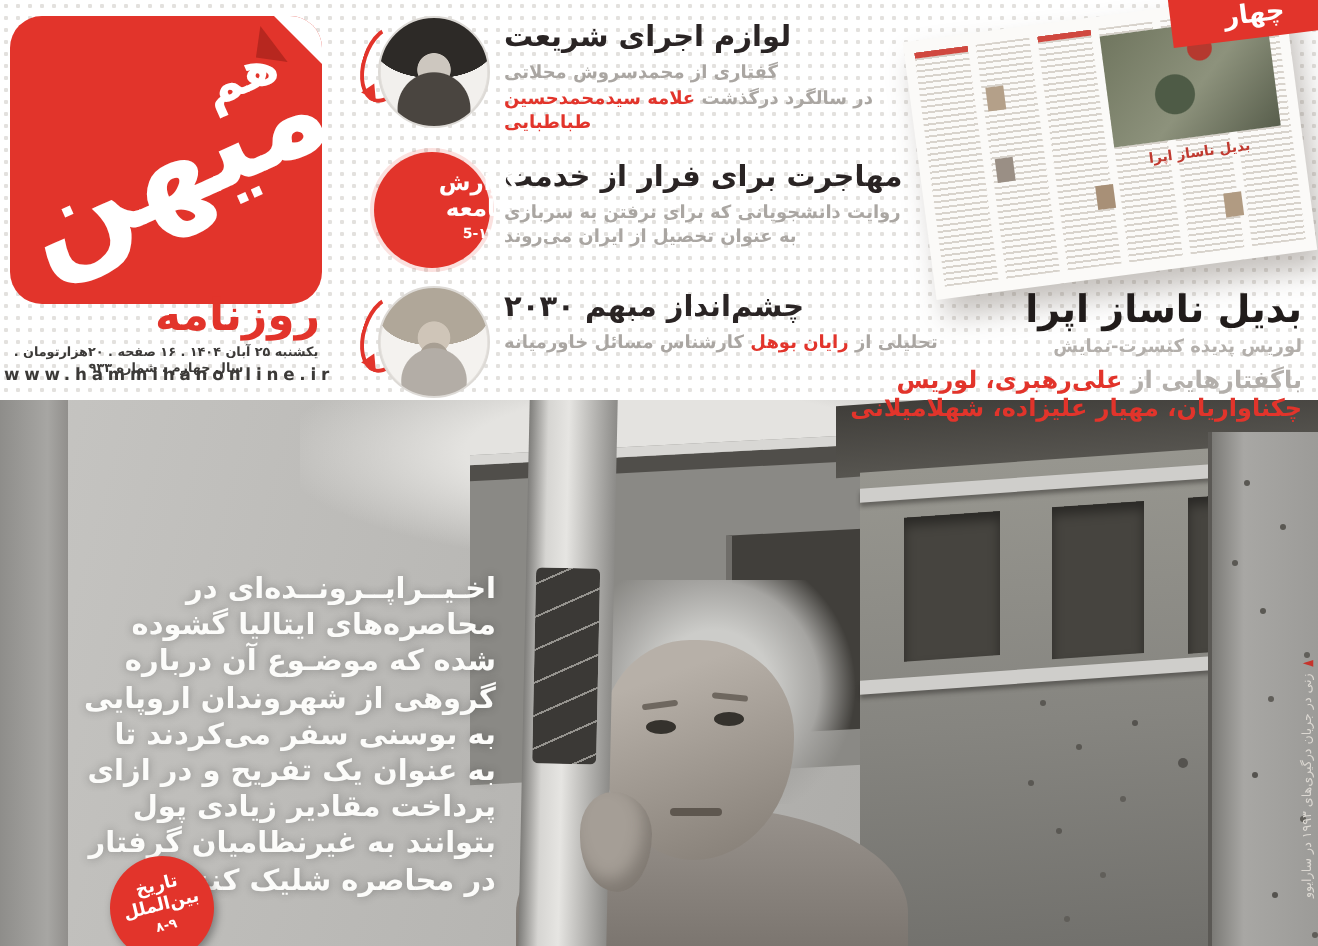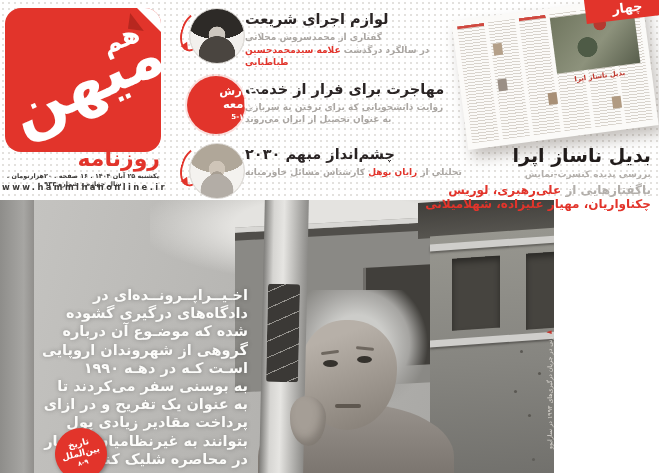--- a/index.html
+++ b/index.html
@@ -22,21 +22,21 @@
     transform:rotate(-24deg); }
   .newspaper-label { position:absolute; left:88px; top:146px; width:72px; text-align:right;
     color:#e2342b; font-size:22px; font-weight:700; direction:rtl; }
   .dateline { position:absolute; left:1px; top:172px; width:164px; font-size:6.4px; font-weight:700;
     color:#3c3a38; direction:rtl; text-align:center; }
   .site-url { position:absolute; left:2px; top:182px; width:164px; font-size:8.4px; font-weight:700;
     letter-spacing:2.4px; color:#3c3a38; direction:ltr; }
 
   
   .stories { position:absolute; left:183px; top:4px; width:288px; }
-  .story { display:flex; direction:ltr; margin-bottom:5px; min-height:60px; cursor:pointer; }
+  .story { display:flex; gap:7px; direction:ltr; margin-bottom:5px; min-height:60px; cursor:pointer; }
   .story-media { position:relative; width:62px; flex:0 0 62px; }
   .portrait { position:absolute; left:6px; top:4px; width:56px; height:56px; border-radius:50%;
     border:1px solid #dddad6; }
   .portrait.cleric { background:
     radial-gradient(circle at 50% 84%, #4a4540 0 34%, transparent 35%),
     radial-gradient(circle at 50% 48%, #cdc7bf 0 21%, transparent 22%),
     radial-gradient(ellipse 62% 34% at 50% 25%, #2d2a27 0 90%, transparent 91%),
     radial-gradient(circle, #f2f0ed 0 69%, #e4e1dd 70% 100%); }
   .portrait.bohl { background:
     radial-gradient(circle at 50% 86%, #b3ada6 0 30%, transparent 31%),
@@ -78,21 +78,21 @@
     color:#c0392f; font-size:7px; font-weight:700; direction:rtl; }
   .mini-portrait { position:absolute; width:9px; height:12px; background:#b4a089; }
   .mp1 { left:38px; top:28px; } .mp2 { left:38px; top:64px; background:#9a8f85; }
   .mp3 { left:86px; top:84px; background:#a89077; } .mp4 { right:34px; top:96px; background:#b19b82; }
   .caption { position:absolute; right:8px; top:144px; width:270px; direction:rtl; text-align:right; z-index:2; }
   .caption-title { font-size:19px; font-weight:700; color:#211c1b; }
   .caption-sub { font-size:9px; font-weight:700; color:#b3afab; margin-top:3px; }
   .caption-names { font-size:12px; font-weight:700; color:#b3afab; margin-top:4px; }
 
   
-  .photo { position:absolute; left:0; top:200px; width:554px; height:273px; overflow:hidden;
+  .photo { position:absolute; left:0; top:200px; width:659px; height:273px; overflow:hidden;
     background:linear-gradient(105deg, #c6c5c2 0%, #b6b5b2 45%, #a2a19e 100%); }
   .sky { position:absolute; left:150px; top:-10px; width:380px; height:90px;
     background:radial-gradient(ellipse at 50% 40%, #e4e3e0 0 40%, transparent 75%); }
   .left-pillar { position:absolute; left:0; top:0; width:34px; height:273px;
     background:linear-gradient(90deg, #8e8d8a, #a7a6a3 70%, #918f8c); }
   .wall-mid { position:absolute; left:235px; top:22px; width:215px; height:165px;
     background:#8a8985; transform:skewY(-3deg);
     border-top:5px solid #d8d7d4; box-shadow:inset 0 8px 0 #504e4a; }
   .wall-mid .win { position:absolute; left:128px; top:42px; width:68px; height:100px; background:#413f3b;
     box-shadow:inset 3px 0 0 #6f6d69; }
@@ -229,21 +229,21 @@
         <div class="col red-top"></div>
         <div class="page-photo"></div>
         <div class="page-headline">بدیل ناساز اپرا</div>
         <div class="mini-portrait mp1"></div>
         <div class="mini-portrait mp2"></div>
         <div class="mini-portrait mp3"></div>
         <div class="mini-portrait mp4"></div>
       </div>
       <div class="caption">
         <div class="caption-title">بدیل ناساز اپرا</div>
-        <div class="caption-sub">بررسی پدیده کنسرت-نمایش</div>
+        <div class="caption-sub">لوریس پدیده کنسرت-نمایش</div>
         <div class="caption-names">
           <span>باگفتارهایی از</span>
           <span class="red-t">علی‌رهبری، لوریس چکناواریان، مهیار علیزاده، شهلامیلانی</span>
         </div>
       </div>
     </div>
   </div>
 
   <div class="photo">
     <div class="sky"></div>
@@ -274,24 +274,23 @@
       <div class="eye r"></div>
       <div class="mouth"></div>
     </div>
     <div class="pole">
       <div class="graffiti"></div>
     </div>
     <div class="hand"></div>
 
     <div class="overlay">
       <div>اخـیــراپــرونــده‌ای در</div>
-      <div>دادگاه‌های درگیری گشوده</div>
+      <div>محاصره‌های ایتالیا گشوده</div>
       <div>شده که موضـوع آن درباره</div>
       <div>گروهی از شهروندان اروپایی</div>
-      <div>اسـت کـه در دهـه ۱۹۹۰</div>
       <div>به بوسنی سفر می‌کردند تا</div>
       <div>به عنوان یک تفریح و در ازای</div>
       <div>پرداخت مقادیر زیادی پول</div>
       <div>بتوانند به غیرنظامیان گرفتار</div>
       <div>در محاصره شلیک کنند</div>
     </div>
 
     <div class="photo-badge">
       <span>تاریخ</span>
       <span>بین‌الملل</span>

